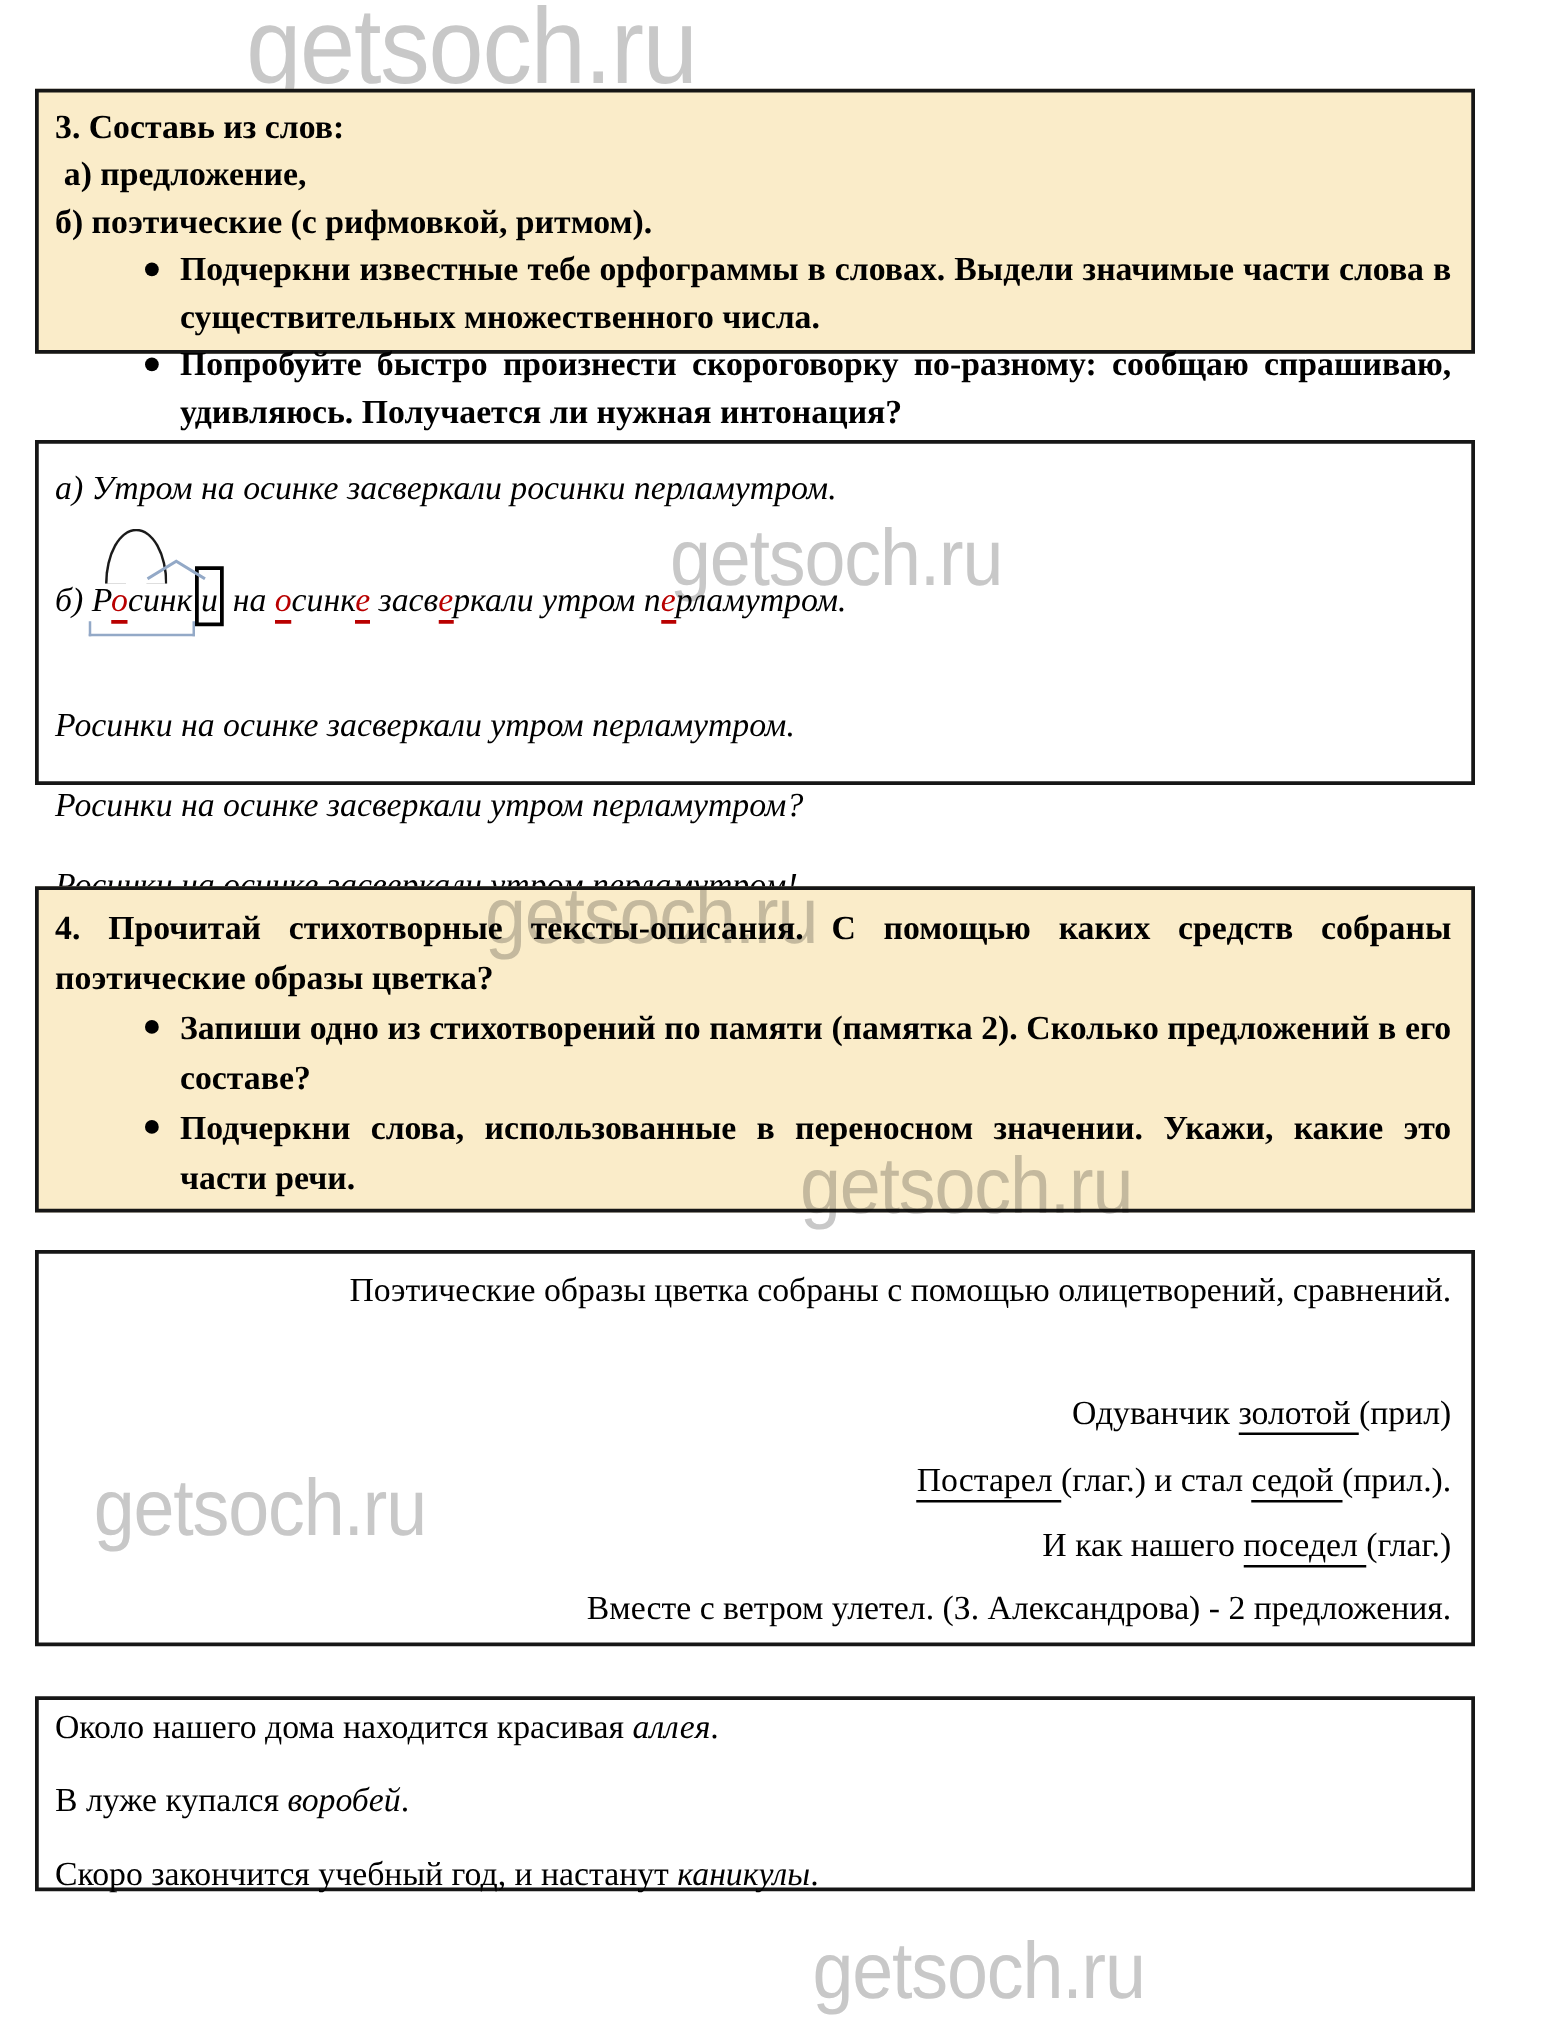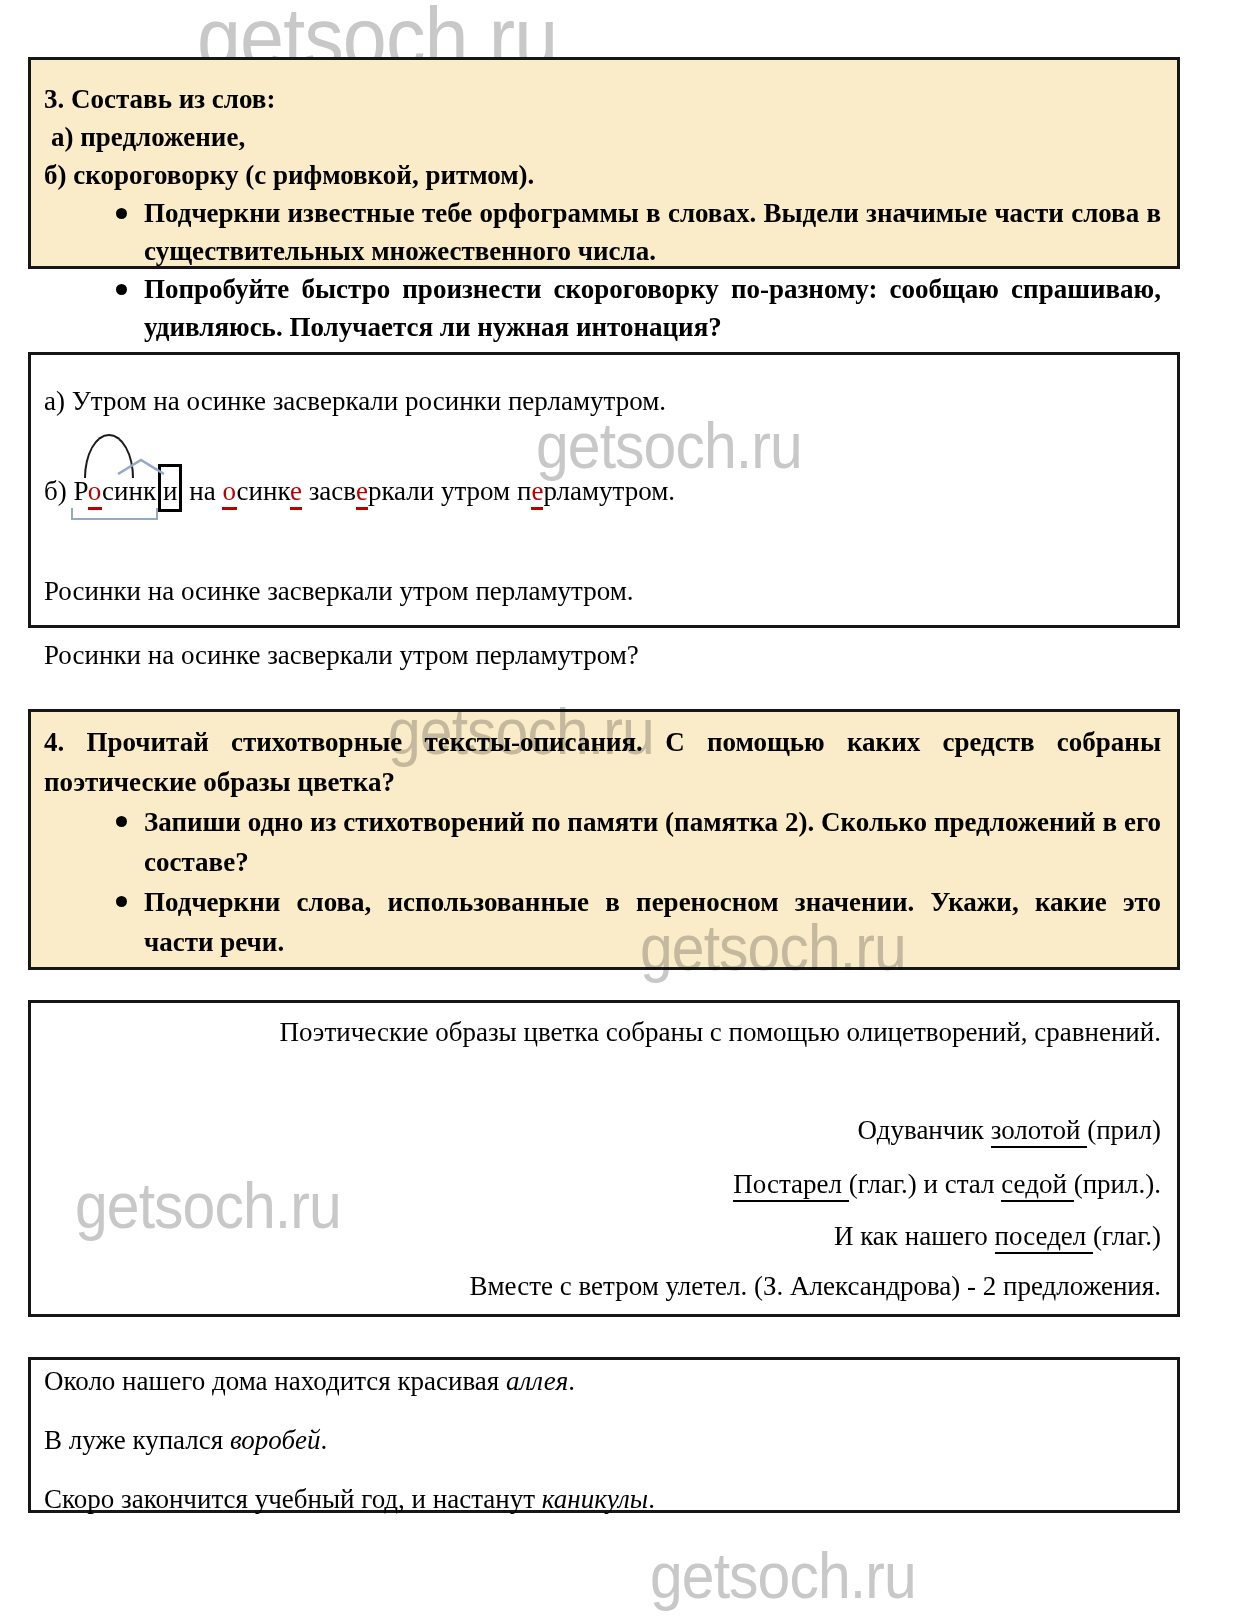--- a/index.html
+++ b/index.html
@@ -21,22 +21,22 @@
   #wm4{left:640px;top:916px;font-size:64px;}
   #wm5{left:75px;top:1174px;font-size:64px;}
   #wm6{left:650px;top:1544px;font-size:64px;}
   
   .box{
     position:absolute;left:28px;width:1152px;box-sizing:border-box;
     border:3px solid #161616;z-index:1;
   }
   .yellow{background:#faecc9;}
   .white{background:#ffffff;}
-  #task3{top:57px;height:212px;padding:20px 16px 0 13px;}
-  #answer3{top:352px;height:276px;padding:21px 16px 0 13px;}
+  #task3{top:71px;height:212px;padding:8px 16px 0 13px;}
+  #answer3{top:352px;height:276px;padding:10px 16px 0 13px;font-style:italic;}
   #task4{top:709px;height:261px;padding:10px 16px 0 13px;}
   #answer4{top:1000px;height:317px;padding:4px 16px 0 13px;text-align:right;}
   #task5{top:1321px;height:72px;padding:14px 16px 0 13px;}
   #answer5{top:1357px;height:156px;padding:2px 16px 0 13px;}
   
   .t{margin:0;font-size:27px;line-height:38px;font-weight:bold;}
   #task4 .t{line-height:40px;}
   .indent{padding-left:7px;}
   .just{text-align:justify;}
   .bullet{display:flex;gap:17px;padding-left:72px;justify-content:space-between;}
@@ -81,21 +81,21 @@
   <div class="wm" id="wm1">getsoch.ru</div>
   <div class="wm blend" id="wm2">getsoch.ru</div>
   <div class="wm blend" id="wm3">getsoch.ru</div>
   <div class="wm blend" id="wm4">getsoch.ru</div>
   <div class="wm blend" id="wm5">getsoch.ru</div>
   <div class="wm" id="wm6">getsoch.ru</div>
 
   <section class="box yellow" id="task3">
     <p class="t">3. Составь из слов:</p>
     <p class="t indent">а) предложение,</p>
-    <p class="t">б) скороговорку (с рифмовкой, ритмом).</p>
+    <p class="t">б) поэтические (с рифмовкой, ритмом).</p>
     <div class="bullet">
       <span class="dot"></span>
       <p class="t just">Подчеркни известные тебе орфограммы в словах. Выдели значимые части слова в существительных множественного числа.</p>
     </div>
     <div class="bullet">
       <span class="dot"></span>
       <p class="t just">Попробуйте быстро произнести скороговорку по-разному: сообщаю спрашиваю, удивляюсь. Получается ли нужная интонация?</p>
     </div>
   </section>
 

